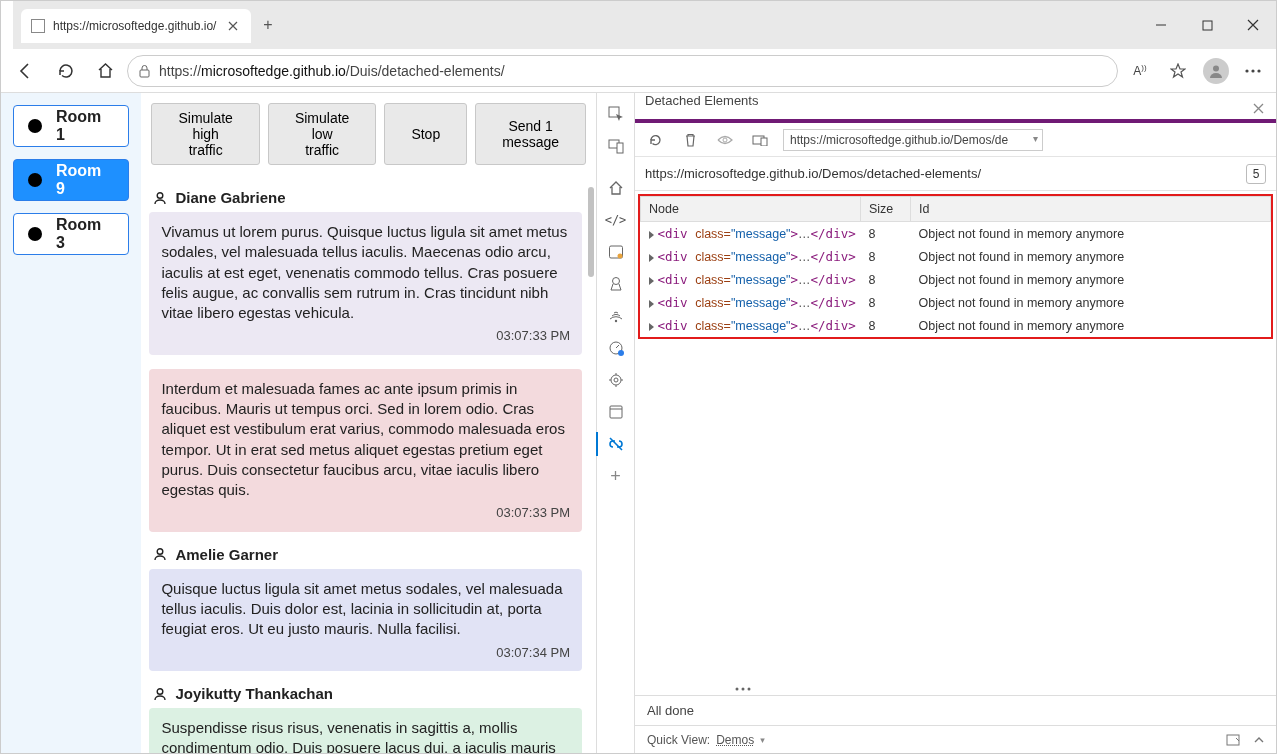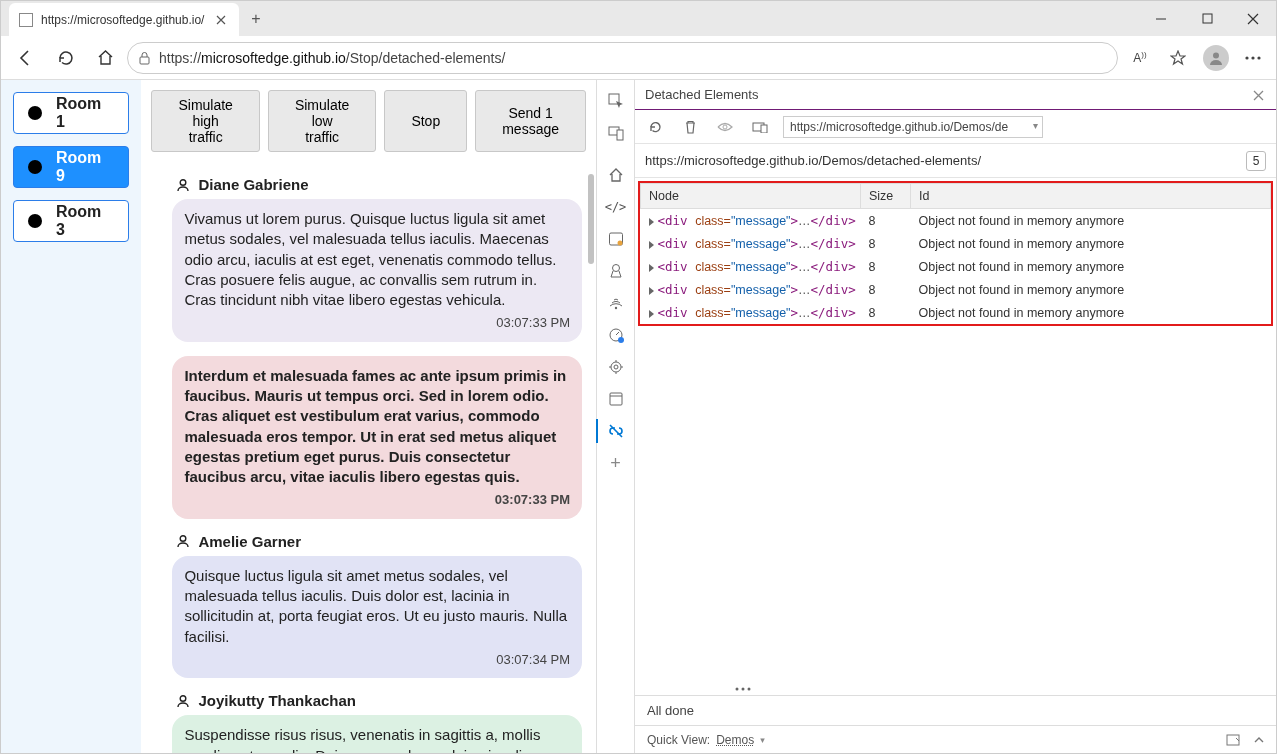--- a/index.html
+++ b/index.html
@@ -1,20 +1,20 @@
 <!DOCTYPE html>
 <html><head>
 <meta charset="utf-8">
 <style>
   * { box-sizing: border-box; }
   html, body { margin: 0; padding: 0; height: 100%; font-family: "Segoe UI", Arial, sans-serif; font-size: 13px; background: #fff; color: #222; }
   body { display: flex; flex-direction: column; width: 1277px; height: 754px; border: 1px solid #ccc; overflow: hidden; }
 
   
-  .titlebar { height: 35px; background: #e9e9e9; display: flex; align-items: center; }
+  .titlebar { height: 48px; background: #e9e9e9; display: flex; align-items: center; margin-left: 12px; }
   .tab { height: 34px; margin-left: 8px; margin-top: 2px; background: #fff; border-radius: 6px 6px 0 0; display: flex; align-items: center; padding: 0 10px; min-width: 230px; gap: 8px; }
   .tab .favicon { width: 14px; height: 14px; border: 1px solid #888; display: inline-block; }
   .tab .tab-title { flex: 1; font-size: 12px; color: #333; overflow: hidden; text-overflow: ellipsis; white-space: nowrap; }
   .tab .tab-close { width: 16px; height: 16px; display:flex; align-items:center; justify-content:center; color:#555; }
   .new-tab { width:34px; height:34px; display:flex; align-items:center; justify-content:center; color:#555; font-size:16px; }
   .titlebar-spacer { flex:1; }
   .winbtn { width:46px; height:36px; display:flex; align-items:center; justify-content:center; color:#333; }
 
   
   .toolbar { height: 44px; background: #fff; border-bottom: 1px solid #ddd; display:flex; align-items:center; padding: 0 6px; gap:4px; }
@@ -32,41 +32,41 @@
   .demoapp { width: 596px; display:flex; background:#eef6fd; border-right:1px solid #ddd; }
   .sidebar { width: 250px; background:#eef6fd; padding: 12px; }
   .room { background:#fff; border:1px solid #2b7de9; border-radius:4px; margin-bottom:12px; height:42px; display:flex; align-items:center; padding:0 14px; gap:14px; font-size:16px; font-weight:600; }
   .room.active { background:#1e90ff; color:#fff; }
   .room .dot { width:14px; height:14px; border-radius:50%; background:#000; display:inline-block; }
   .room.active .dot { background:#000; }
 
   .chatcol { flex:1; background:#fff; display:flex; flex-direction:column; position:relative; }
   .chat-toolbar { padding:10px 10px 6px; display:flex; gap:8px; }
   .cbtn { background:#e9e9e9; border:1px solid #c8c8c8; border-radius:3px; padding:6px 26px; font-size:14px; }
-  .messages { flex:1; overflow:hidden; padding: 4px 14px 0 8px; margin-left: 23px; }
+  .messages { flex:1; overflow:hidden; padding: 4px 14px 0 8px; }
   .msgwrap { margin: 14px 0 6px; }
   .msg-sender { display:flex; align-items:center; gap:8px; font-weight:700; font-size:15px; margin-bottom:6px; padding-left:4px; }
   .sender-ico { width:14px; height:14px; display:inline-flex; }
-  .msg-body { border-radius:16px; padding:10px 12px; font-size:15px; line-height:1.35; }
+  .msg-body { border-radius:4px; padding:10px 12px; font-size:15px; line-height:1.35; }
   .msg-time { text-align:right; font-size:13px; color:#444; margin-top:4px; }
   .bg0 { background:#ece8f3; }
-  .bg1 { background:#f3dadd;font-weight:bold; }
+  .bg1 { background:#f3dadd; }
   .bg2 { background:#e1e3f5; }
   .bg3 { background:#dcf1e3; }
   .vscroll { position:absolute; right:2px; top:94px; width:6px; height:90px; background:#c2c2c2; border-radius:3px; }
 
   
   .devtools { flex:1; display:flex; min-width:0; }
   .dt-tabstrip { width:38px; border-right:1px solid #ddd; display:flex; flex-direction:column; align-items:center; padding-top:6px; gap:2px; }
   .dt-tabbtn { width:30px; height:30px; display:flex; align-items:center; justify-content:center; border-radius:4px; color:#555; position:relative; }
   .dt-tabbtn.active { color:#0078d4; }
   .dt-tabbtn.active::before { content:""; position:absolute; left:-5px; top:3px; bottom:3px; width:2px; background:#0078d4; }
 
   .dt-main { flex:1; display:flex; flex-direction:column; min-width:0; }
-  .dt-header { height:30px; border-bottom:1px solid #701a75; display:flex; align-items:center; padding:0 10px; font-size:13px; color:#444; position:relative; }
+  .dt-header { height:30px; border-bottom:4px solid #701a75; display:flex; align-items:flex-start; padding:0 10px; font-size:13px; color:#444; position:relative; }
   .dt-header .dt-close { position:absolute; right:8px; top:5px; width:20px; height:20px; display:flex; align-items:center; justify-content:center; color:#888; }
   .dt-toolbar2 { height:34px; border-bottom:1px solid #e4e4e4; display:flex; align-items:center; padding:0 8px; gap:11px; }
   .dt-toolbar2 .sel { flex:1; max-width:260px; border:1px solid #ccc; font-size:12px; padding:3px 16px 3px 6px; color:#444; position:relative; }
   .dt-toolbar2 .sel::after { content:"▾"; position:absolute; right:4px; top:3px; color:#888; font-size:10px; }
   .dt-url-row { height:34px; display:flex; align-items:center; padding:0 10px; font-size:13px; color:#333; gap:8px; border-bottom:1px solid #e4e4e4; }
   .dt-url-row .count { margin-left:auto; border:1px solid #bbb; border-radius:3px; width:20px; height:20px; display:flex; align-items:center; justify-content:center; font-size:12px; }
 
   .dt-table-wrap { border:2px solid #e21b1b; margin:3px 3px 0 3px; }
   .dt-table { width:100%; border-collapse:collapse; font-size:12.5px; table-layout:fixed; }
   .dt-table th { background:#f2f2f2; text-align:left; font-weight:400; color:#333; padding:5px 8px; border:1px solid #ddd; }
@@ -137,21 +137,21 @@
       </svg>
   </div>
   <div class="addr">
     <span>
       <svg width="13" height="14" viewBox="0 0 13 14">
           <rect x="2" y="6" width="9" height="7" rx="1" fill="none" stroke="#666"></rect>
           <path d="M4 6 V4 a2.5 2.5 0 0 1 5 0 V6" fill="none" stroke="#666"></path>
         </svg>
     </span>
     <span class="url">
-      <span>https://</span><span class="domain">microsoftedge.github.io</span><span>/Stop/detached-elements/</span>
+      <span>https://</span><span class="domain">microsoftedge.github.io</span><span>/Duis/detached-elements/</span>
     </span>
   </div>
   <div class="right-toolbar">
     <div class="tbtn">
         <span style="font-size:12px;">A<sup style="font-size:8px;">))</sup></span>
       </div>
     <div class="tbtn">
       <svg width="16" height="16" viewBox="0 0 16 16">
           <path d="M8 1 L10 6 L15 6 L11 9 L12.5 14 L8 11 L3.5 14 L5 9 L1 6 L6 6 Z" fill="none" stroke="#555" stroke-width="1.2"></path>
         </svg>

